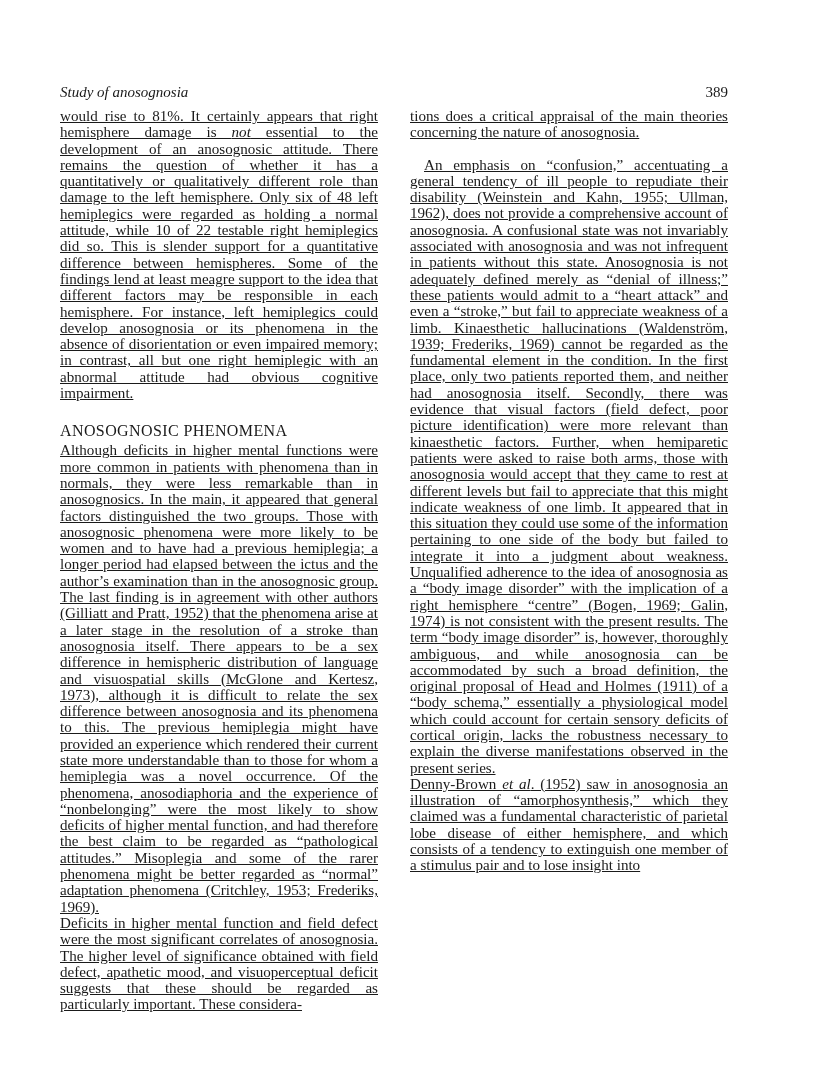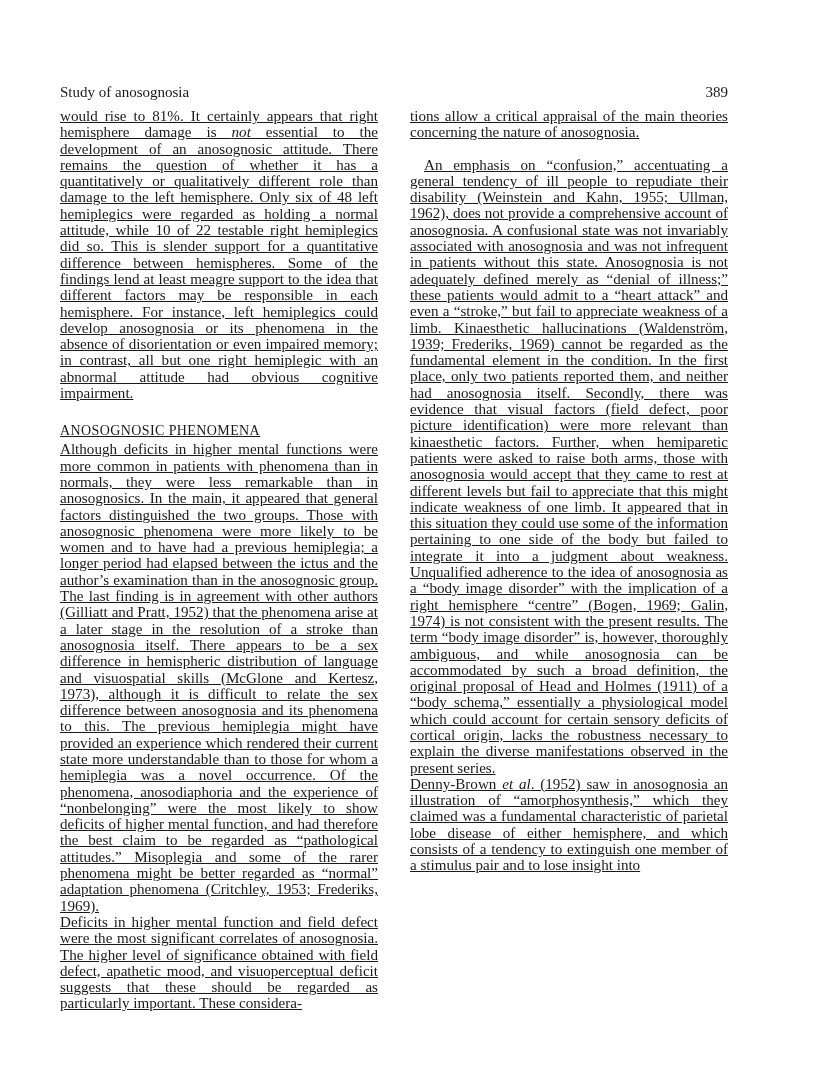--- a/index.html
+++ b/index.html
@@ -2,38 +2,38 @@
 <html><head>
 <meta charset="utf-8">
 <style>
   html, body { margin: 0; padding: 0; background: #ffffff; }
   body { width: 816px; height: 1087px; position: relative; overflow: hidden; color: #1a1a1a; }
   .page { position: absolute; left: 0; top: 0; width: 816px; height: 1087px; }
   .running-head {
     position: absolute; left: 60px; top: 84px; width: 668px; height: 20px;
     font-family: "Liberation Serif", serif; font-size: 15px;
   }
-  .running-head .title { position: absolute; left: 0; top: 0; }
+  .running-head .title { position: absolute; left: 0; top: 0; font-style: italic; }
   .running-head .pageno { position: absolute; right: 0; top: 0; }
   .col {
     position: absolute; top: 108px; width: 318px;
     font-family: "Liberation Serif", serif; font-size: 15.1px; line-height: 16.3px;
     text-align: justify; hyphens: none;
   }
   .col-left { left: 60px; }
   .col-right { left: 410px; }
   .col p { margin: 0; text-indent: 0; text-decoration: underline; }
   .col p.indent { text-indent: 14px; }
   .col p + p.indent { margin-top: 16px; }
   .col p.gap { margin-top: 6px; }
   .section-head {
     margin: 22px 0 2px 0; font-size: 12.2px; letter-spacing: 0.4px;
     font-variant: small-caps; text-transform: lowercase; line-height: 16px;
   }
-  .section-head .caps { text-transform: uppercase; font-size: 14px; text-decoration: underline; }
+  .section-head .caps { text-transform: uppercase; font-size: 16px; }
   em { font-style: italic; }
 </style>
 </head>
 <body>
 
 <div class="page">
 
   <div class="running-head">
     <span class="title">Study of anosognosia</span>
     <span class="pageno">389</span>
@@ -42,18 +42,18 @@
   <div class="col col-left">
     <p><span>would rise to 81%. It certainly appears that right hemisphere damage is </span><em>not</em><span> essential to the development of an anosognosic attitude. There remains the question of whether it has a quantitatively or qualitatively different role than damage to the left hemisphere. Only six of 48 left hemiplegics were regarded as holding a normal attitude, while 10 of 22 testable right hemiplegics did so. This is slender support for a quantitative difference between hemispheres. Some of the findings lend at least meagre support to the idea that different factors may be responsible in each hemisphere. For instance, left hemiplegics could develop anosognosia or its phenomena in the absence of disorientation or even impaired memory; in contrast, all but one right hemiplegic with an abnormal attitude had obvious cognitive impairment.</span></p>
 
     <div class="section-head"><span class="caps">ANOSOGNOSIC PHENOMENA</span></div>
     <p>Although deficits in higher mental functions were more common in patients with phenomena than in normals, they were less remarkable than in anosognosics. In the main, it appeared that general factors distinguished the two groups. Those with anosognosic phenomena were more likely to be women and to have had a previous hemiplegia; a longer period had elapsed between the ictus and the author’s examination than in the anosognosic group. The last finding is in agreement with other authors (Gilliatt and Pratt, 1952) that the phenomena arise at a later stage in the resolution of a stroke than anosognosia itself. There appears to be a sex difference in hemispheric distribution of language and visuospatial skills (McGlone and Kertesz, 1973), although it is difficult to relate the sex difference between anosognosia and its phenomena to this. The previous hemiplegia might have provided an experience which rendered their current state more understandable than to those for whom a hemiplegia was a novel occurrence. Of the phenomena, anosodiaphoria and the experience of “nonbelonging” were the most likely to show deficits of higher mental function, and had therefore the best claim to be regarded as “pathological attitudes.” Misoplegia and some of the rarer phenomena might be better regarded as “normal” adaptation phenomena (Critchley, 1953; Frederiks, 1969).</p>
 
     <p>Deficits in higher mental function and field defect were the most significant correlates of anosognosia. The higher level of significance obtained with field defect, apathetic mood, and visuoperceptual deficit suggests that these should be regarded as particularly important. These considera-</p>
   </div>
 
   <div class="col col-right">
-    <p>tions allow a critical appraisal of the main theories concerning the nature of anosognosia.</p>
+    <p>tions does a critical appraisal of the main theories concerning the nature of anosognosia.</p>
     <p class="indent">An emphasis on “confusion,” accentuating a general tendency of ill people to repudiate their disability (Weinstein and Kahn, 1955; Ullman, 1962), does not provide a comprehensive account of anosognosia. A confusional state was not invariably associated with anosognosia and was not infrequent in patients without this state. Anosognosia is not adequately defined merely as “denial of illness;” these patients would admit to a “heart attack” and even a “stroke,” but fail to appreciate weakness of a limb. Kinaesthetic hallucinations (Waldenström, 1939; Frederiks, 1969) cannot be regarded as the fundamental element in the condition. In the first place, only two patients reported them, and neither had anosognosia itself. Secondly, there was evidence that visual factors (field defect, poor picture identification) were more relevant than kinaesthetic factors. Further, when hemiparetic patients were asked to raise both arms, those with anosognosia would accept that they came to rest at different levels but fail to appreciate that this might indicate weakness of one limb. It appeared that in this situation they could use some of the information pertaining to one side of the body but failed to integrate it into a judgment about weakness. Unqualified adherence to the idea of anosognosia as a “body image disorder” with the implication of a right hemisphere “centre” (Bogen, 1969; Galin, 1974) is not consistent with the present results. The term “body image disorder” is, however, thoroughly ambiguous, and while anosognosia can be accommodated by such a broad definition, the original proposal of Head and Holmes (1911) of a “body schema,” essentially a physiological model which could account for certain sensory deficits of cortical origin, lacks the robustness necessary to explain the diverse manifestations observed in the present series.</p>
     <p><span>Denny-Brown </span><em>et al</em><span>. (1952) saw in anosognosia an illustration of “amorphosynthesis,” which they claimed was a fundamental characteristic of parietal lobe disease of either hemisphere, and which consists of a tendency to extinguish one member of a stimulus pair and to lose insight into</span></p>
   </div>
 
 </div>
 
 </body></html>

